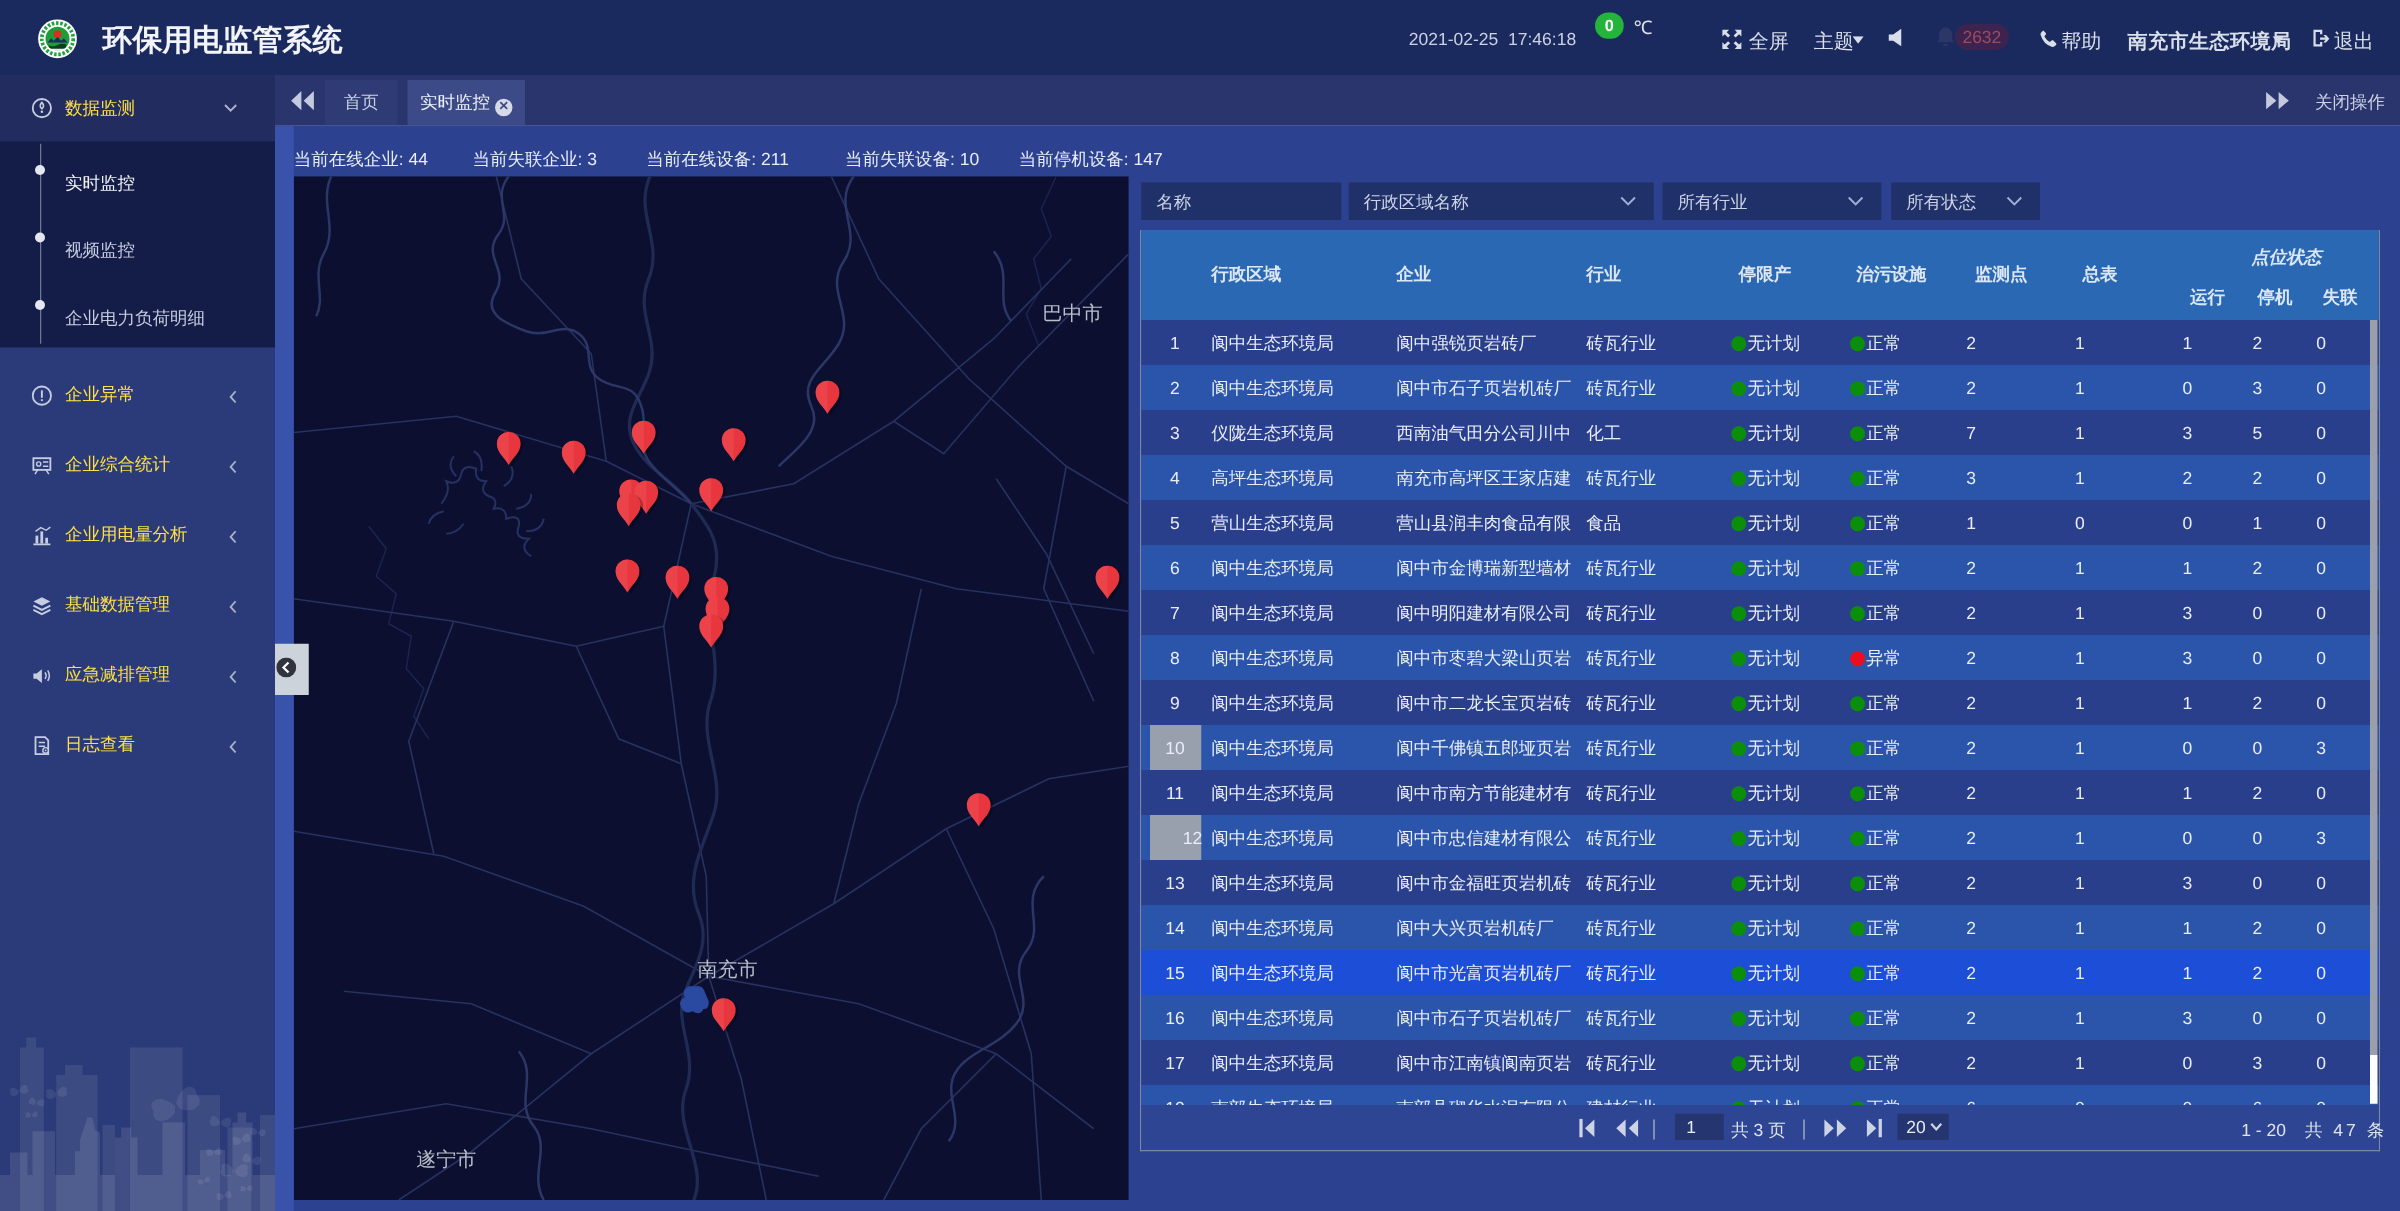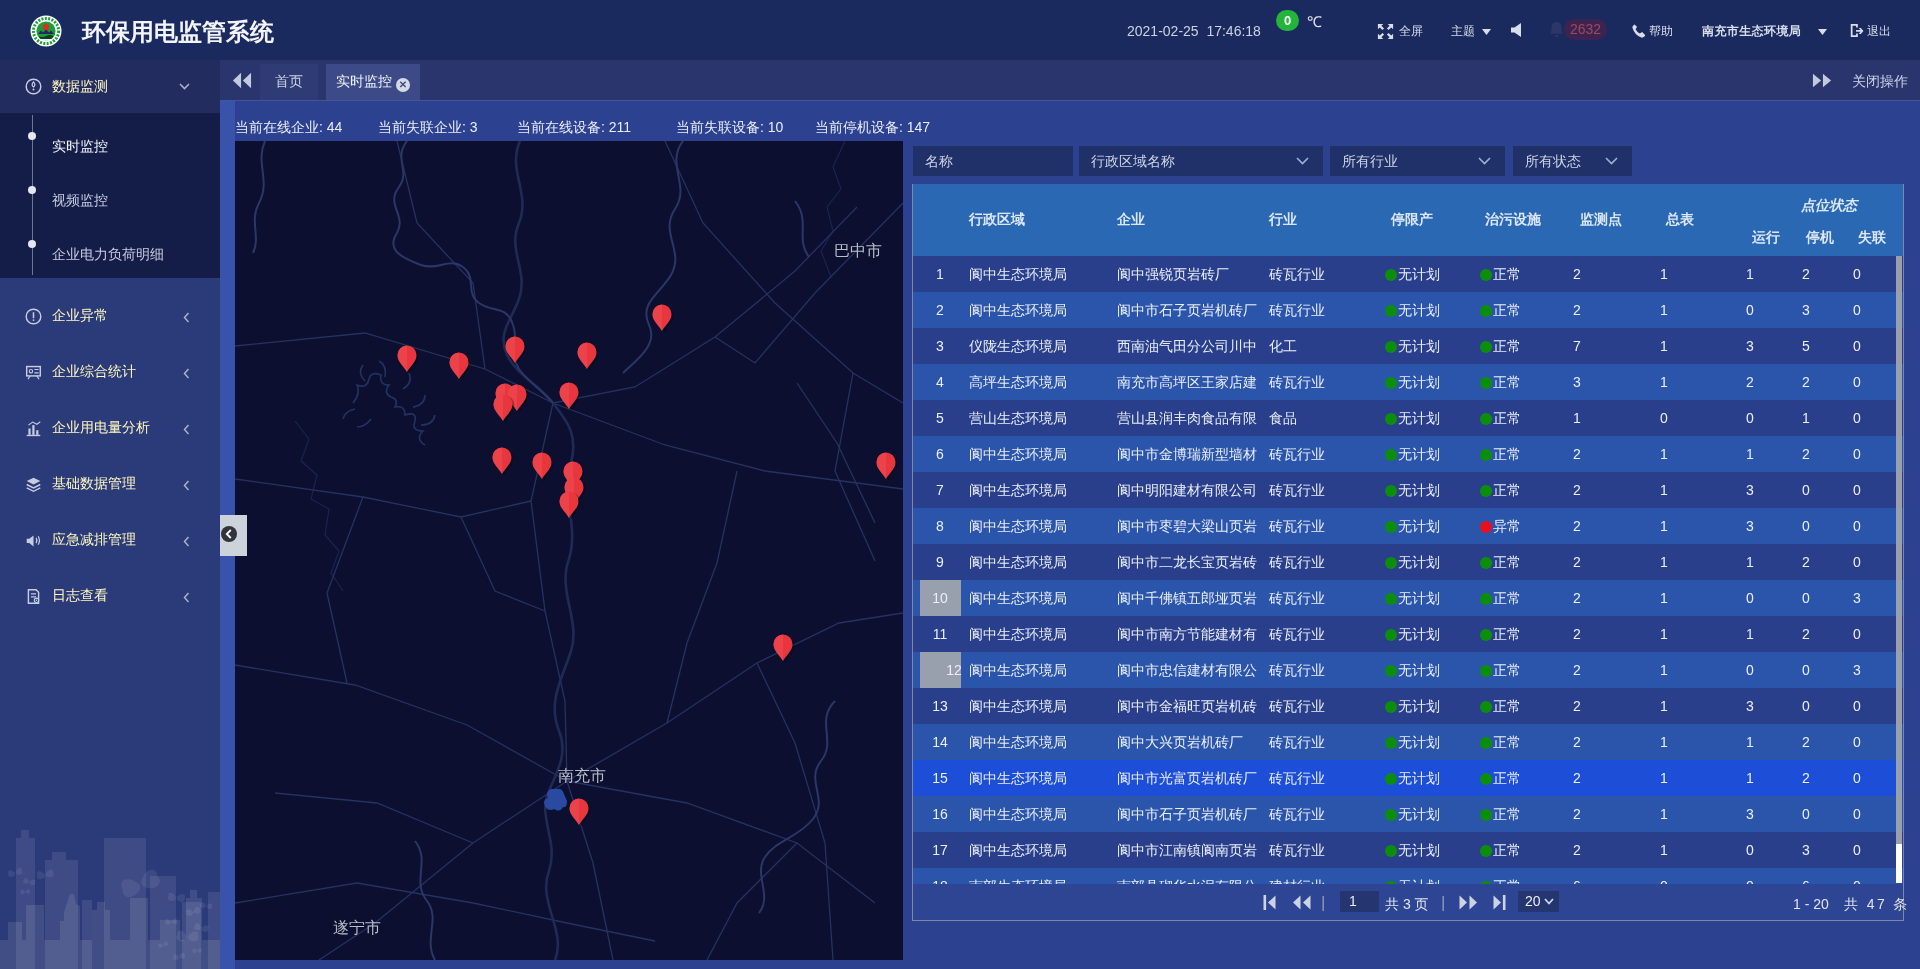--- a/index.html
+++ b/index.html
@@ -1,24 +1,24 @@
 <!DOCTYPE html>
 <html><head><meta charset="utf-8">
 <style>
 *{margin:0;padding:0;box-sizing:border-box;}
 html,body{width:1920px;height:969px;overflow:hidden;}
 body{font-family:"Liberation Sans",sans-serif;background:#2c4190;position:relative;}
 .abs{position:absolute;}
 .hdr{left:0;top:0;width:1920px;height:60px;background:#1b2a5e;}
-.hitem{position:absolute;top:23px;font-size:12px;color:#d9deeb;}
+.hitem{position:absolute;top:23px;font-size:16px;color:#d9deeb;}
 .sidebar{left:0;top:60px;width:220px;height:909px;background:#2b3a78;}
 .sdark{left:0;top:53px;width:220px;height:165px;background:#141c48;}
 .tabbar{left:220px;top:60px;width:1700px;height:41px;background:#2a356e;border-bottom:1px solid #44549c;}
 .scrollstrip{left:220px;top:101px;width:15px;height:868px;background:#3a53aa;}
-.mi{display:flex;align-items:center;color:#fef9c3;font-size:14px;}
+.mi{display:flex;align-items:center;color:#fde047;font-size:14px;}
 .mi svg{margin-left:25px;margin-right:10px;}
 .chv{position:absolute;right:20px;color:#aab1c9;}
 .tab{position:absolute;top:64px;height:36px;line-height:35px;font-size:14px;color:#ccd2e4;text-align:center;}
 .statitem{position:absolute;top:119px;color:#e9edf7;font-size:14px;}
 .fctrl{position:absolute;top:146px;height:30px;background:#203068;color:#ccd3e6;font-size:14px;line-height:30px;padding-left:12px;}
 .th{position:absolute;color:#dbe6f6;font-weight:bold;font-size:14px;white-space:nowrap;}
 .row{position:absolute;left:0;width:991px;height:36px;}
 .cell{position:absolute;top:0;height:36px;line-height:36px;color:#e9eef8;font-size:14px;white-space:nowrap;}
 .dot{display:inline-block;width:12px;height:12px;border-radius:50%;margin-right:1px;vertical-align:-2px;}
 .num{text-align:center;}

